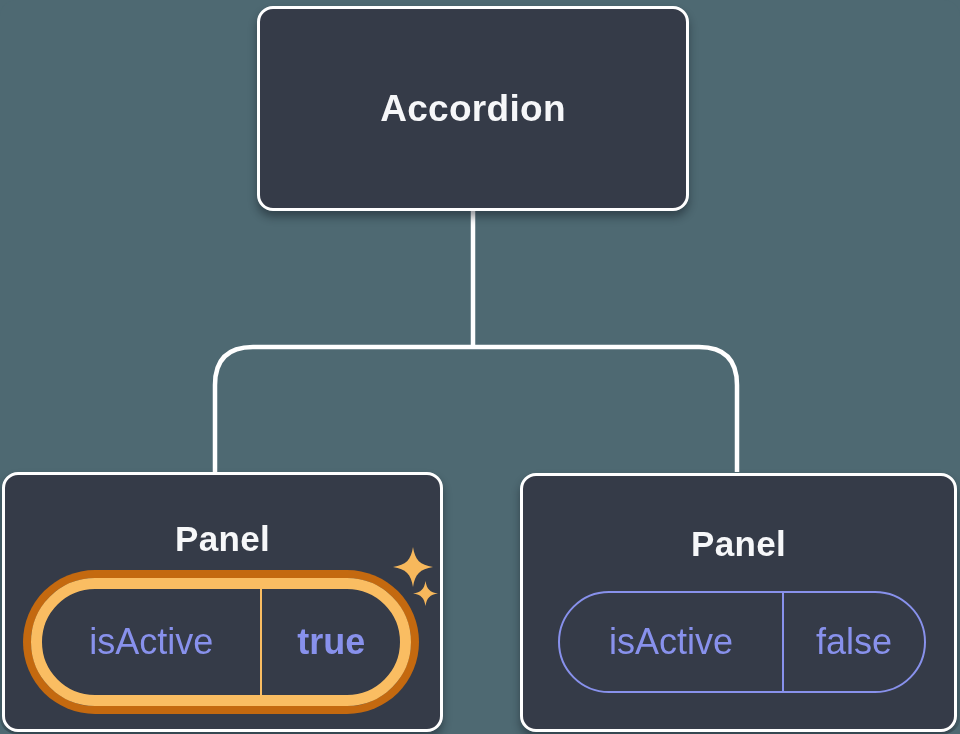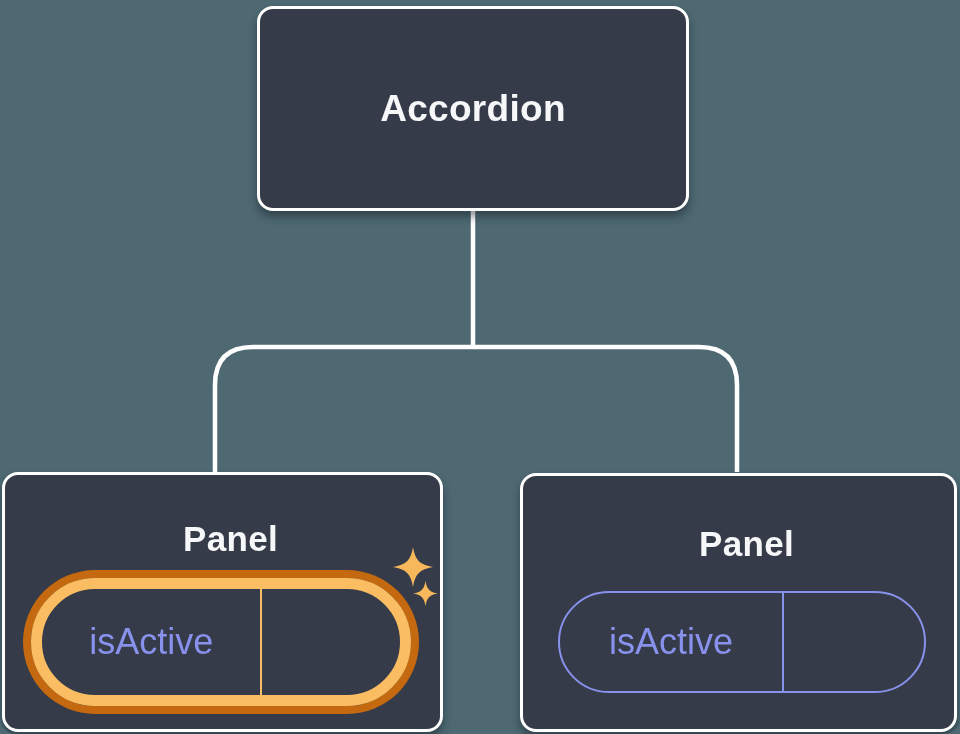--- a/index.html
+++ b/index.html
@@ -49,21 +49,21 @@
   .panel-right { left: 520px; top: 473px; width: 437px; height: 259px; }
 
   .node-title {
     color: var(--title-text, #F6F7F9);
     font-size: 37px;
     font-weight: 600;
     letter-spacing: 0.3px;
   }
   .panel-title {
     position: absolute;
-    left: 8px; top: 44px;
+    left: 0; top: 44px;
     width: 100%;
     text-align: center;
     font-size: 35px;
   }
   .panel-right .panel-title { top: 48px; }
 
   .state-pill {
     position: absolute;
     box-sizing: border-box;
     display: flex;
@@ -121,31 +121,33 @@
 
   <div class="node node-root">
     <span class="node-title">Accordion</span>
   </div>
 
   <div class="node panel-left">
     <div class="node-title panel-title">Panel</div>
 
     <div class="state-pill pill-active">
       <div class="pill-cell pill-key">isActive</div>
+      <div class="pill-cell pill-value">true</div>
     </div>
 
     <svg class="sparkle sparkle-big" viewBox="0 0 40 40" xmlns="http://www.w3.org/2000/svg">
       <path d="M20 0 C22 13, 27 18, 40 20 C27 22, 22 27, 20 40 C18 27, 13 22, 0 20 C13 18, 18 13, 20 0 Z"></path>
     </svg>
     <svg class="sparkle sparkle-small" viewBox="0 0 40 40" xmlns="http://www.w3.org/2000/svg">
       <path d="M20 0 C22 13, 27 18, 40 20 C27 22, 22 27, 20 40 C18 27, 13 22, 0 20 C13 18, 18 13, 20 0 Z"></path>
     </svg>
   </div>
 
   <div class="node panel-right">
     <div class="node-title panel-title">Panel</div>
 
     <div class="state-pill pill-inactive">
       <div class="pill-cell pill-key">isActive</div>
+      <div class="pill-cell pill-value">false</div>
     </div>
   </div>
 
 </div>
 
 </body></html>

